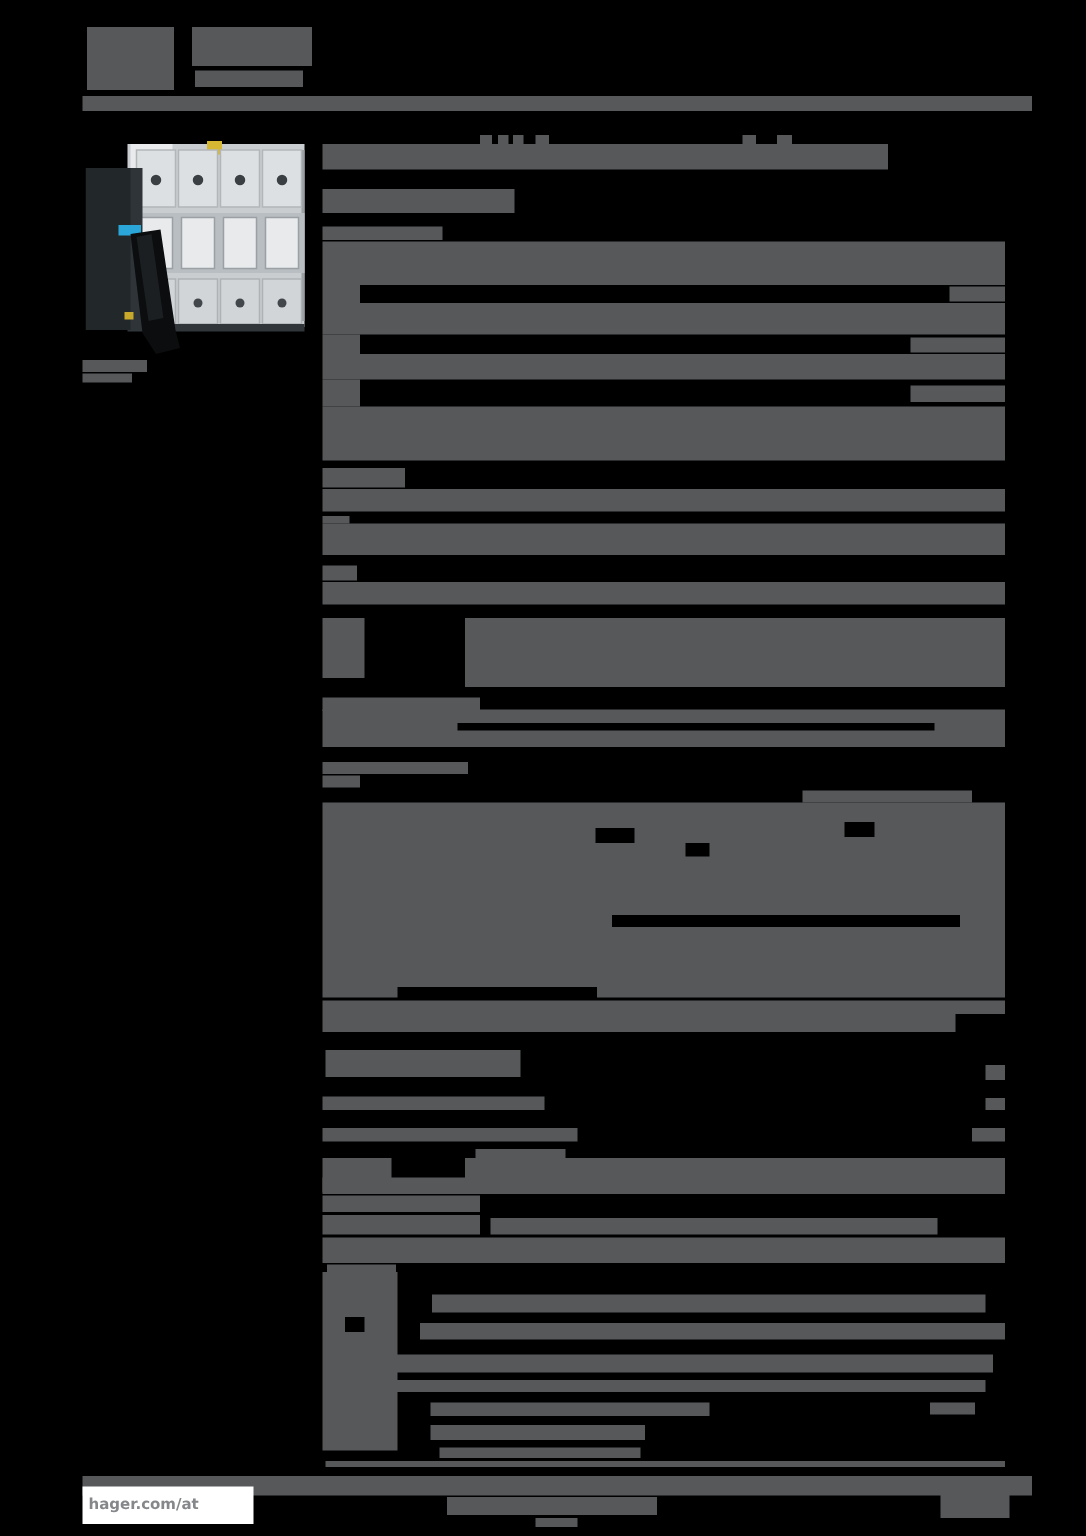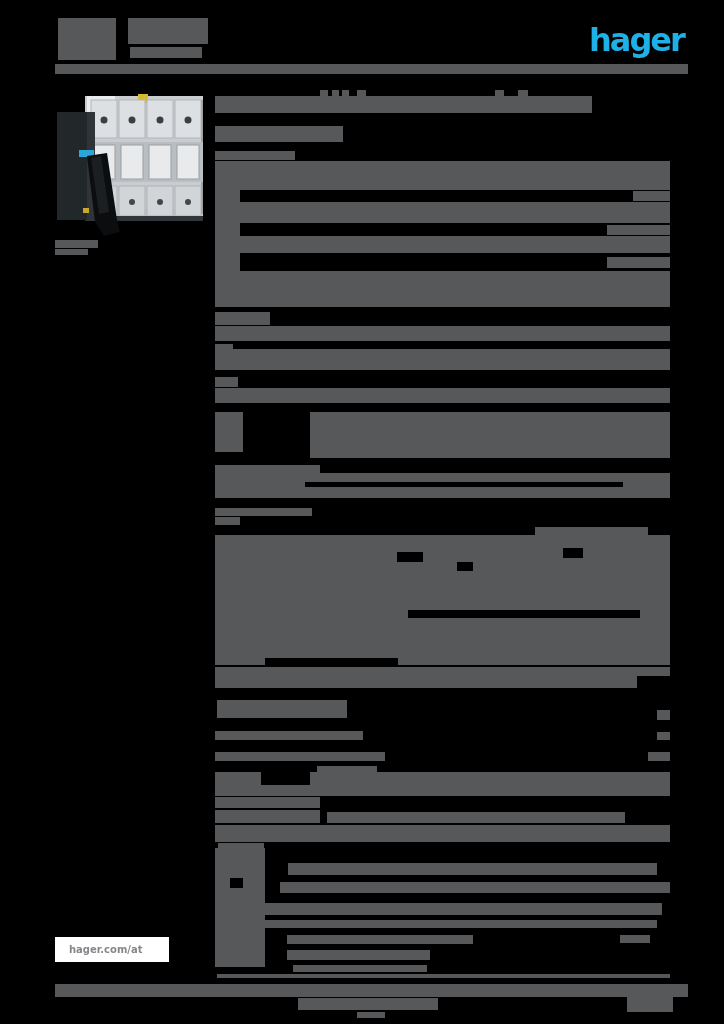--- a/index.html
+++ b/index.html
@@ -11,35 +11,34 @@
     font-family:"DejaVu Sans", sans-serif;
   }
   .bar{position:absolute;}
   .logo{
     position:absolute;left:589px;top:24px;width:94px;
     font-size:32px;font-weight:bold;letter-spacing:-2px;line-height:1;
     text-align:center;font-family:"DejaVu Sans", sans-serif;
   }
   .photo{position:absolute;left:57px;top:92px;width:148px;height:146px;}
   .sitebox{
-    position:absolute;left:55px;top:937px;width:114px;height:25px;
+    position:absolute;left:55px;top:991px;width:114px;height:25px;
     background:#ffffff;display:flex;align-items:center;
-    box-sizing:border-box;padding-left:14px;z-index:5;
+    box-sizing:border-box;padding-left:4px;z-index:5;
   }
   .sitebox span{
     font-size:10px;font-weight:bold;color:#85878a;
     font-family:"DejaVu Sans", sans-serif;
   }
 </style>
 </head>
 <body>
 
 <div class="page">
 
-  <div class="logo" style="color: rgb(29, 177, 232);">hager</div>
 
   <svg class="photo" viewBox="0 0 148 146" aria-hidden="true">
 
     <rect x="28" y="4" width="118" height="122" fill="#c9cdd0"></rect>
     <rect x="30" y="4" width="28" height="16" fill="#e9ebec"></rect>
     <rect x="144" y="8" width="2" height="114" fill="#9aa0a3"></rect>
 
     <rect x="81" y="2" width="10" height="9" fill="#d7b832"></rect>
 
     <g>

